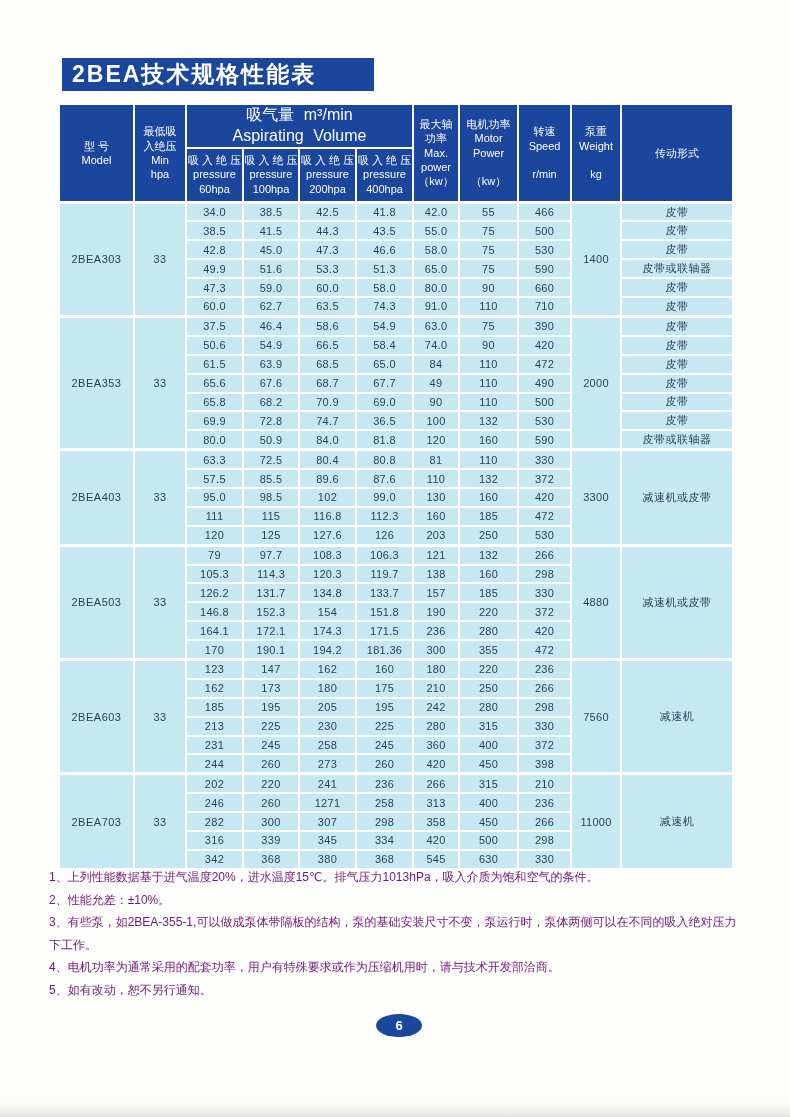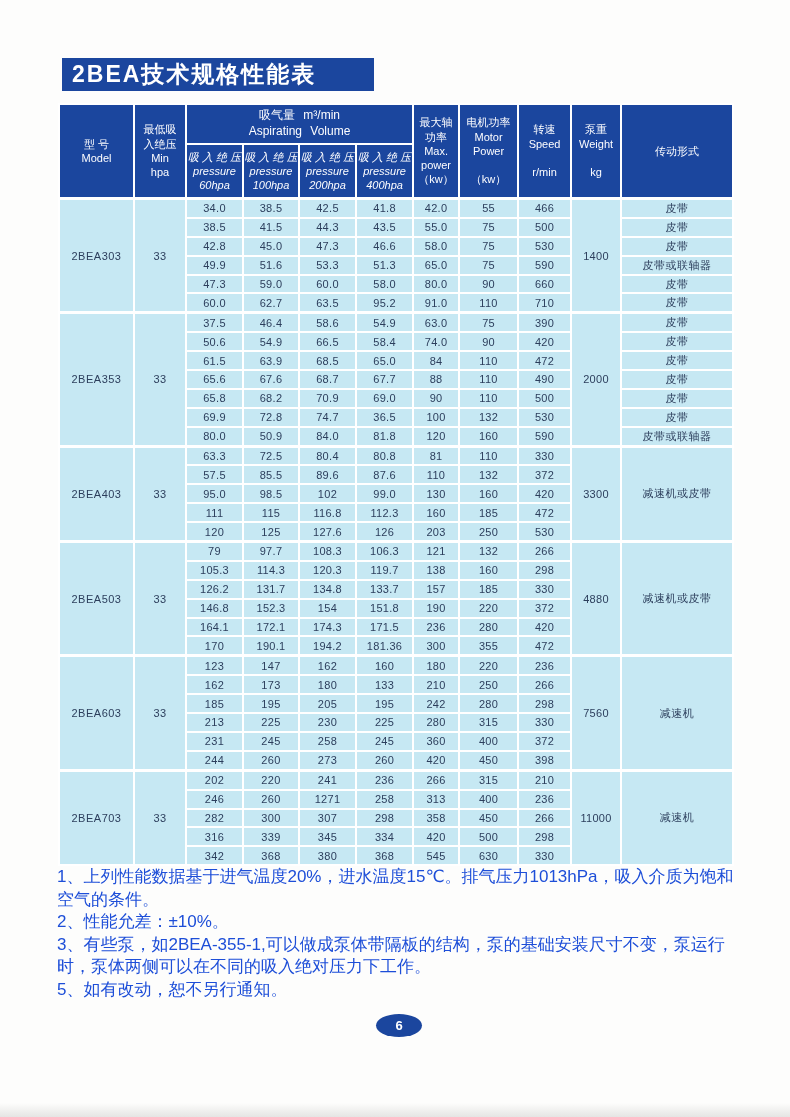--- a/index.html
+++ b/index.html
@@ -28,32 +28,32 @@
     border:2px solid #ffffff;
     text-align:center; vertical-align:middle;
     padding:0; overflow:hidden;
   }
   .spec thead th {
     background:#1b469e; color:#fdfdff;
     font-weight:normal; white-space:pre-line;
     font-size:11px; line-height:1.3;
   }
   .spec thead tr.tier1 th { height:38px; }
-  .spec thead tr.tier2 th { height:52px;font-style:italic; }
-  .spec thead th.asp { font-size:12px; word-spacing:5px; }
+  .spec thead tr.tier2 th { height:52px; }
+  .spec thead th.asp { font-size:16px; word-spacing:5px; }
   .spec tbody td {
     background:#c6e8f3; color:#2c3e5c;
     font-size:11px; height:16.9px;
     letter-spacing:0.3px;
   }
   .spec tbody tr.section-start td { border-top:3px solid #ffffff; }
   .spec tbody td.c-model, .spec tbody td.c-trans { letter-spacing:0.5px; }
   .notes {
-    position:absolute; left:57px; top:866px; width:690px;
-    font-size:17px; color:#1d4ed8; line-height:22.5px;
+    position:absolute; left:49px; top:866px; width:690px;
+    font-size:12px; color:#701a75; line-height:22.5px;
   }
   .notes p { margin:0; }
   .page-badge {
     position:absolute; left:376px; top:1014px;
     width:46px; height:23px;
     background:#1b469e; border-radius:50%;
     color:#ffffff; font-size:13px; font-weight:bold;
     display:flex; align-items:center; justify-content:center;
   }
   .scan-edge-bottom {
@@ -178,21 +178,21 @@
           <td>58.0</td>
           <td>80.0</td>
           <td>90</td>
           <td>660</td>
           <td class="c-trans">皮带</td>
         </tr>
         <tr>
           <td>60.0</td>
           <td>62.7</td>
           <td>63.5</td>
-          <td>95.2</td>
+          <td>74.3</td>
           <td>91.0</td>
           <td>110</td>
           <td>710</td>
           <td class="c-trans">皮带</td>
         </tr>
         <tr class="section-start">
           <td rowspan="7" class="c-model">2BEA353</td>
           <td rowspan="7">33</td>
           <td>37.5</td>
           <td>46.4</td>
@@ -222,21 +222,21 @@
           <td>84</td>
           <td>110</td>
           <td>472</td>
           <td class="c-trans">皮带</td>
         </tr>
         <tr>
           <td>65.6</td>
           <td>67.6</td>
           <td>68.7</td>
           <td>67.7</td>
-          <td>88</td>
+          <td>49</td>
           <td>110</td>
           <td>490</td>
           <td class="c-trans">皮带</td>
         </tr>
         <tr>
           <td>65.8</td>
           <td>68.2</td>
           <td>70.9</td>
           <td>69.0</td>
           <td>90</td>
@@ -381,21 +381,21 @@
           <td>180</td>
           <td>220</td>
           <td>236</td>
           <td rowspan="6">7560</td>
           <td rowspan="6" class="c-trans">减速机</td>
         </tr>
         <tr>
           <td>162</td>
           <td>173</td>
           <td>180</td>
-          <td>133</td>
+          <td>175</td>
           <td>210</td>
           <td>250</td>
           <td>266</td>
         </tr>
         <tr>
           <td>185</td>
           <td>195</td>
           <td>205</td>
           <td>195</td>
           <td>242</td>
@@ -478,20 +478,21 @@
           <td>630</td>
           <td>330</td>
         </tr>
       </tbody>
   </table>
 
   <div class="notes" id="notes">
       <p>1、上列性能数据基于进气温度20%，进水温度15℃。排气压力1013hPa，吸入介质为饱和空气的条件。</p>
       <p>2、性能允差：±10%。</p>
       <p>3、有些泵，如2BEA-355-1,可以做成泵体带隔板的结构，泵的基础安装尺寸不变，泵运行时，泵体两侧可以在不同的吸入绝对压力下工作。</p>
+      <p>4、电机功率为通常采用的配套功率，用户有特殊要求或作为压缩机用时，请与技术开发部洽商。</p>
       <p>5、如有改动，恕不另行通知。</p>
     </div>
 
   <div class="page-badge">6</div>
 
   <div class="scan-edge-bottom"></div>
 
 </div>
 
 </body></html>

